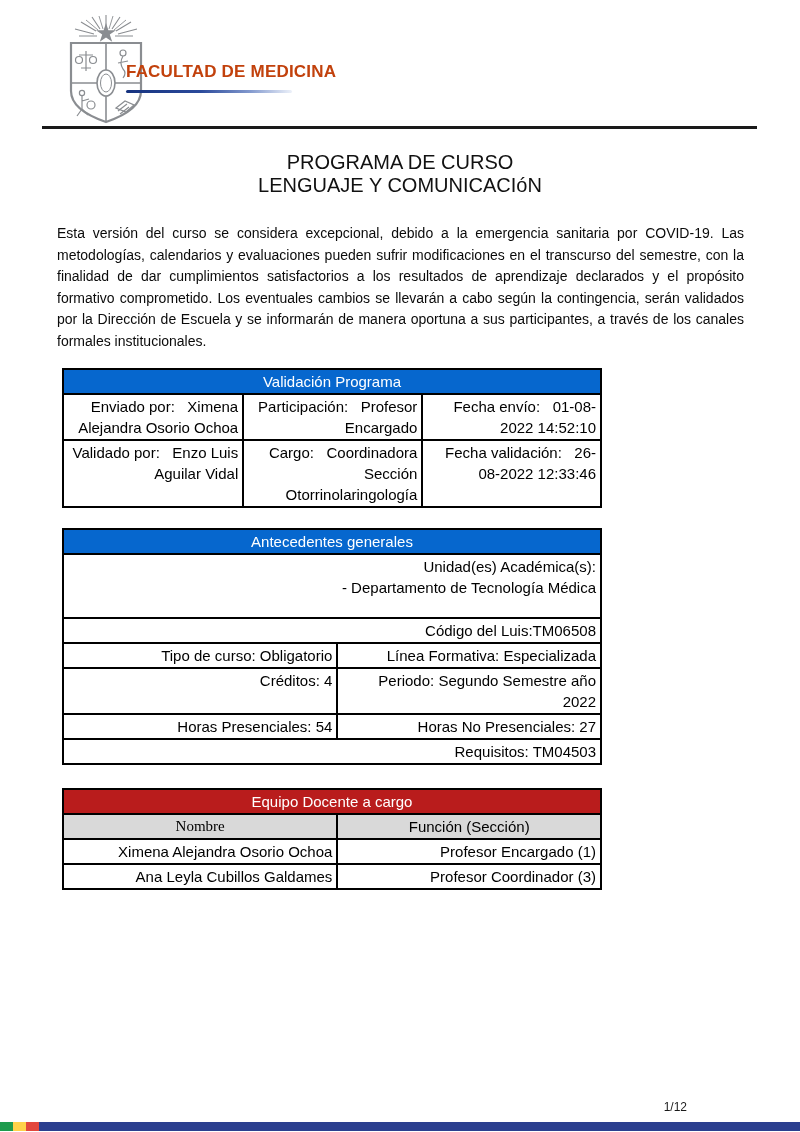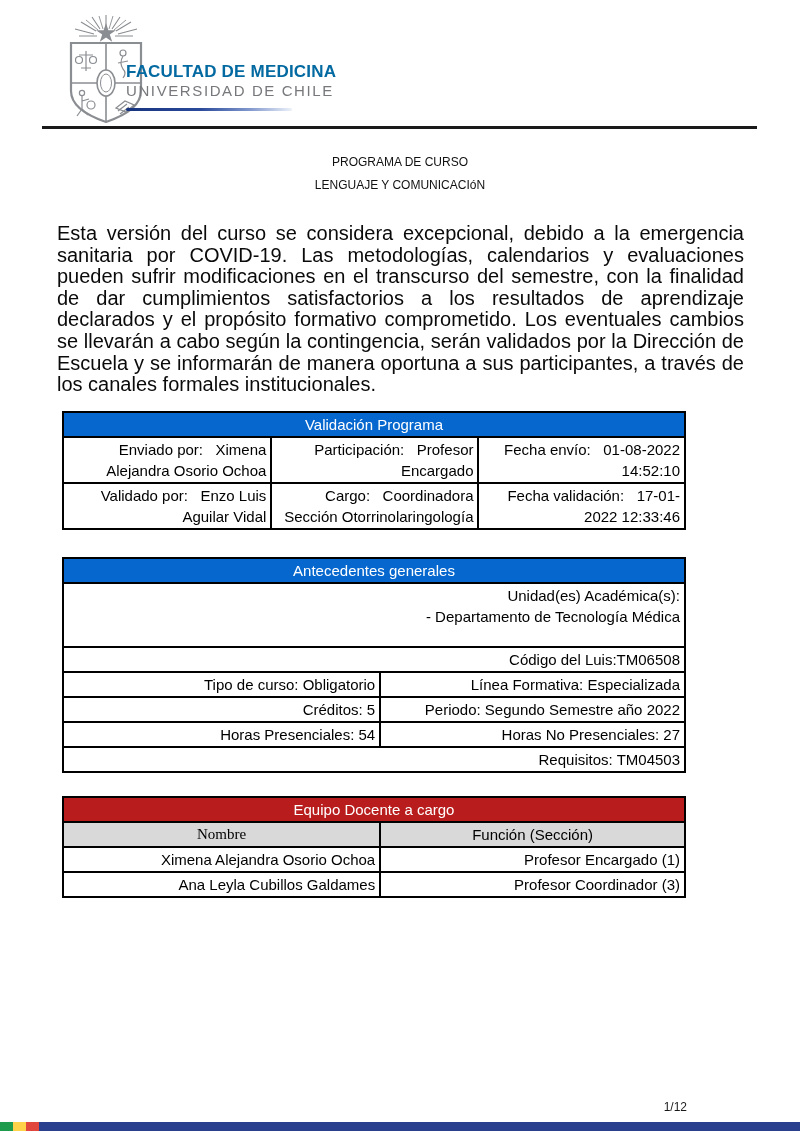--- a/index.html
+++ b/index.html
@@ -24,31 +24,31 @@
   }
   .brand-underline {
     margin-top: 8px; height: 3px; width: 166px; border-radius: 2px;
     background: linear-gradient(90deg, #16337F 0%, #2B4A9B 45%, rgba(90,120,190,0.75) 75%, rgba(180,198,232,0.25) 100%);
   }
   .header-rule {
     position: absolute; left: 42px; top: 126px; width: 715px; height: 3px;
     background: #1a1a1a;
   }
   
-  .doc-title { margin-top: 20px; text-align: center; font-size: 12px; line-height: 23px; color: #111; }
+  .doc-title { margin-top: 20px; text-align: center; font-size: 20px; line-height: 23px; color: #111; }
   
   .intro {
     margin: 26px 56px 0 57px;
-    font-size: 20px; line-height: 21.6px;
+    font-size: 14px; line-height: 21.6px;
     text-align: justify; color: #0a0a0a;
   }
   
   .doc-table {
     border-collapse: collapse;
-    margin-left: 62px; width: 624px;
+    margin-left: 62px; width: 540px;
     table-layout: fixed;
   }
   .doc-table td, .doc-table th {
     border: 2px solid #000;
     font-size: 15px; line-height: 21px;
     padding: 1px 4px;
     text-align: right; font-weight: normal;
     vertical-align: top;
     white-space: pre-wrap;
     overflow: hidden;
@@ -56,21 +56,21 @@
   .table-title-cell {
     background: #0667CE; color: #ffffff;
     text-align: center !important;
     font-size: 14.5px; line-height: 17px; padding: 1px 4px;
   }
   .subheader-cell {
     background: #D9D9D9;
     text-align: center !important;
   }
   .mt-validacion { margin-top: 15px; }
-  .mt-antecedentes { margin-top: 27px; }
+  .mt-antecedentes { margin-top: 20px; }
   .mt-equipo { margin-top: 23px; }
   .tall-row td { height: 46px; }
   .unidad-row td { height: 64px; }
   
   .page-number {
     position: absolute; right: 113px; bottom: 18px;
     font-size: 12px; color: #1a1a1a;
   }
   .footer-bar {
     position: absolute; left: 0; bottom: 1px; width: 800px; height: 9px;
@@ -121,22 +121,21 @@
         <circle cx="36" cy="92" r="4"></circle>
       </g>
 
       <g stroke-width="1.2">
         <path d="M61 95 L70 88 L79 92 L71 99 Z"></path>
         <path d="M63 98 L72 91 M65 101 L74 94"></path>
       </g>
     </g>
   </svg>
   <div class="brand-text">
-    <div class="brand-line1" style="color: #0369a1;">FACULTAD DE MEDICINA</div>
-    <div class="brand-line2" style="color: rgb(119, 120, 123);">UNIVERSIDAD DE CHILE</div>
+    <div class="brand-line1" style="color: #c2410c;">FACULTAD DE MEDICINA</div>
     <div class="brand-underline"></div>
   </div>
   <div class="header-rule"></div>
 </div>
 
 <div class="doc-title">
   <div>PROGRAMA DE CURSO</div>
   <div>LENGUAJE Y COMUNICACIóN</div>
 </div>
 
@@ -153,21 +152,21 @@
       <td colspan="3" class="table-title-cell" style="background: rgb(6, 103, 206);">Validación Programa</td>
     </tr>
     <tr class="tall-row">
       <td>Enviado por:   Ximena Alejandra Osorio Ochoa</td>
       <td>Participación:   Profesor Encargado</td>
       <td>Fecha envío:   01-08-2022 14:52:10</td>
     </tr>
     <tr class="tall-row">
       <td>Validado por:   Enzo Luis Aguilar Vidal</td>
       <td>Cargo:   Coordinadora Sección Otorrinolaringología</td>
-      <td>Fecha validación:   17-01-2022 12:33:46</td>
+      <td>Fecha validación:   26-08-2022 12:33:46</td>
     </tr>
   </tbody>
 </table>
 
 <table class="doc-table mt-antecedentes">
   <colgroup>
       <col style="width:51%">
       <col style="width:49%">
     </colgroup>
   <tbody>
@@ -179,21 +178,21 @@
 - Departamento de Tecnología Médica</td>
     </tr>
     <tr>
       <td colspan="2">Código del Luis:TM06508</td>
     </tr>
     <tr>
       <td>Tipo de curso: Obligatorio</td>
       <td>Línea Formativa: Especializada</td>
     </tr>
     <tr>
-      <td>Créditos: 5</td>
+      <td>Créditos: 4</td>
       <td>Periodo: Segundo Semestre año 2022</td>
     </tr>
     <tr>
       <td>Horas Presenciales: 54</td>
       <td>Horas No Presenciales: 27</td>
     </tr>
     <tr>
       <td colspan="2">Requisitos: TM04503</td>
     </tr>
   </tbody>

